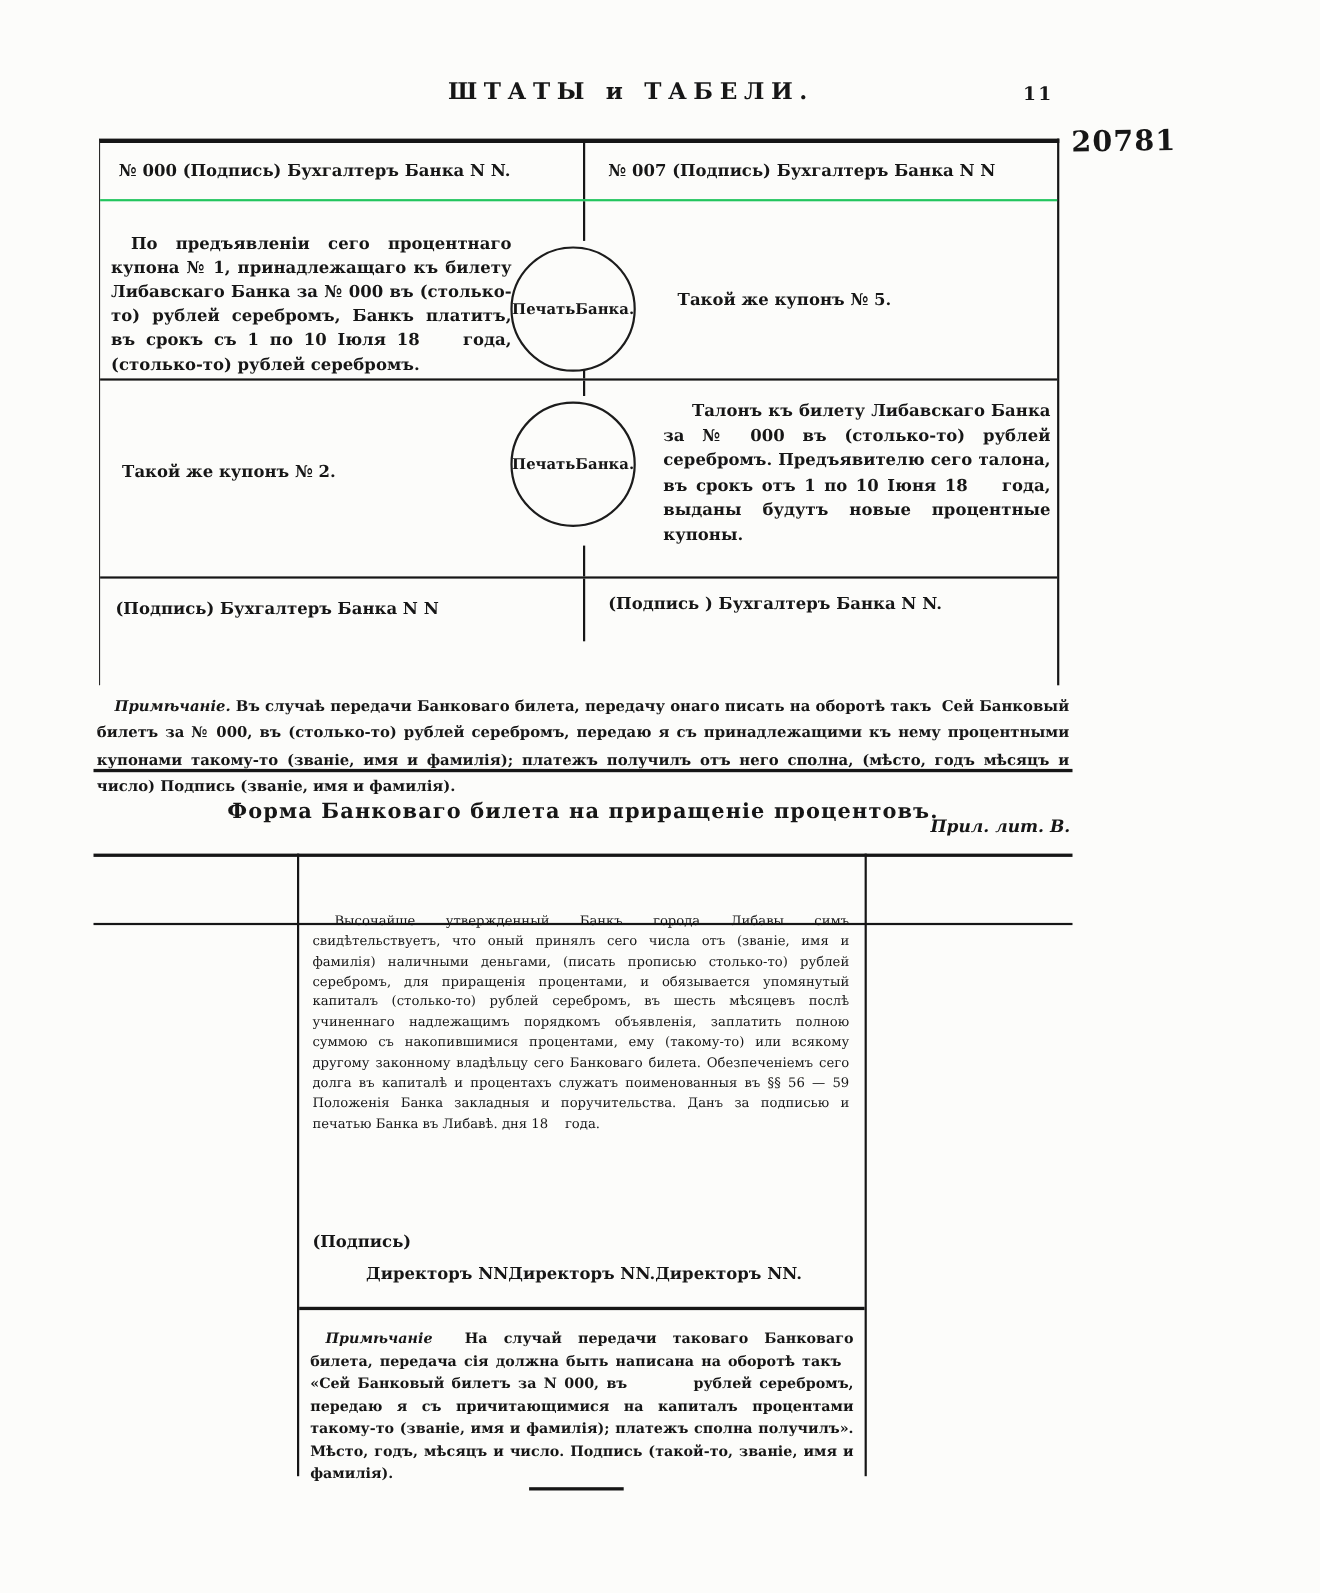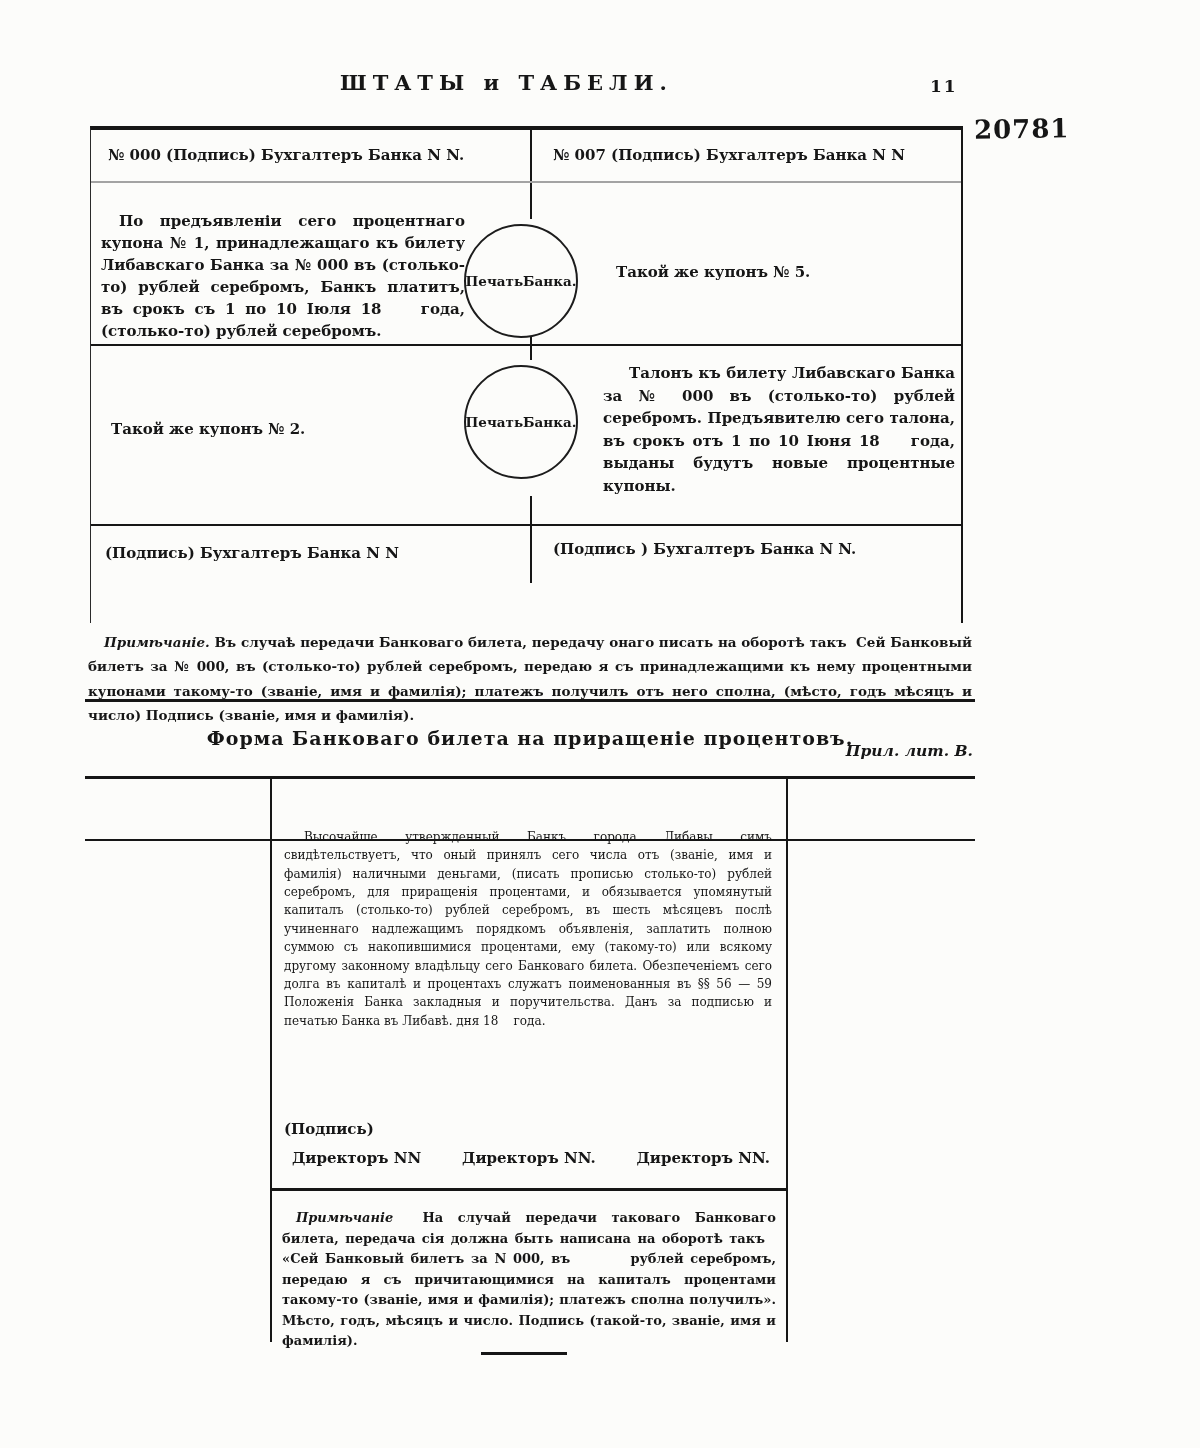--- a/index.html
+++ b/index.html
@@ -11,39 +11,39 @@
     background: #fcfcfa;
     color: #161616;
     font-family: "DejaVu Serif", serif;
     overflow: hidden;
   }
   .abs { position: absolute; }
 
   
   .doc-title {
     left: 340px; top: 70px; width: 400px;
-    text-align: left;
+    text-align: right;
     font-size: 21px; font-weight: bold; letter-spacing: 6px;
   }
   .page-number { left: 930px; top: 76px; font-size: 17px; font-weight: bold; letter-spacing: 2px; }
   .stamp {
     left: 974px; top: 114px;
     font-size: 26px; font-weight: bold; letter-spacing: 1px;
     transform: rotate(-1deg);
   }
 
   
   .coupon-table {
     left: 90px; top: 126px; width: 873px; height: 497px;
     border-top: 4px solid #161616;
     border-left: 1.5px solid #2a2a2a;
     border-right: 2px solid #161616;
   }
   .trow { position: relative; width: 100%; }
-  .row1 { height: 53px; border-bottom: 2px solid #a3a3a3; }
+  .row1 { height: 53px; border-bottom: 2px solid #22c55e; }
   .row2 { height: 163px; border-bottom: 2px solid #161616; }
   .row3 { height: 180px; border-bottom: 2px solid #161616; }
   .row4 { height: 57px; }
   .vdiv { position: absolute; left: 439px; width: 2px; background: #161616; }
   .vdiv.full { top: 0; bottom: 0; }
   .cell-text { font-size: 15px; font-weight: bold; }
   .r1-left  { position: absolute; left: 17px; top: 16px; }
   .r1-right { position: absolute; left: 462px; top: 16px; }
   .coupon1-text {
     position: absolute; left: 10px; top: 27px; width: 364px;
@@ -97,22 +97,22 @@
   .hr-end { left: 481px; top: 1352px; width: 86px; height: 3px; }
 
   .bill-body {
     left: 284px; top: 828px; width: 488px;
     font-size: 12px; font-weight: normal; line-height: 1.53;
     text-align: justify; text-indent: 20px;
   }
   .bill-signature { left: 284px; top: 1120px; width: 488px; text-align: left; font-size: 15px; font-weight: bold; }
   .directors-row {
     left: 292px; top: 1149px; width: 478px;
-    display: flex; justify-content: space-between;
-    font-size: 15px; font-weight: bold; gap: 36px;
+    display: flex; justify-content: center;
+    font-size: 15px; font-weight: bold;
   }
   .note2 {
     left: 282px; top: 1208px; width: 494px;
     font-size: 13px; font-weight: bold; line-height: 1.58;
     text-align: justify; text-indent: 14px;
   }
 </style>
 </head>
 <body>
 

